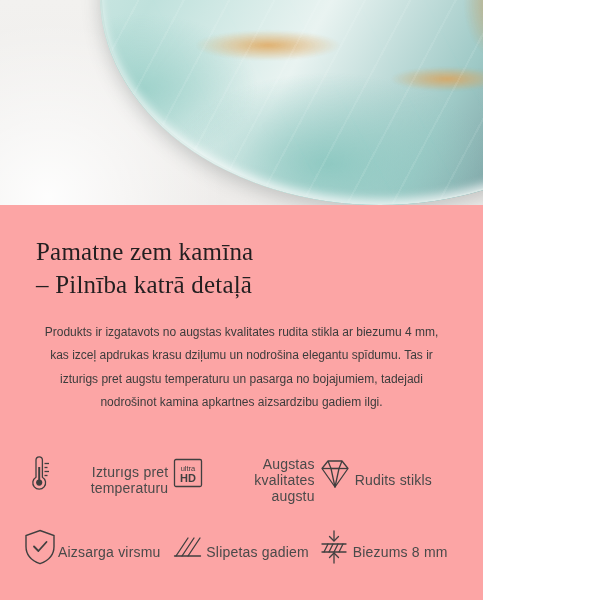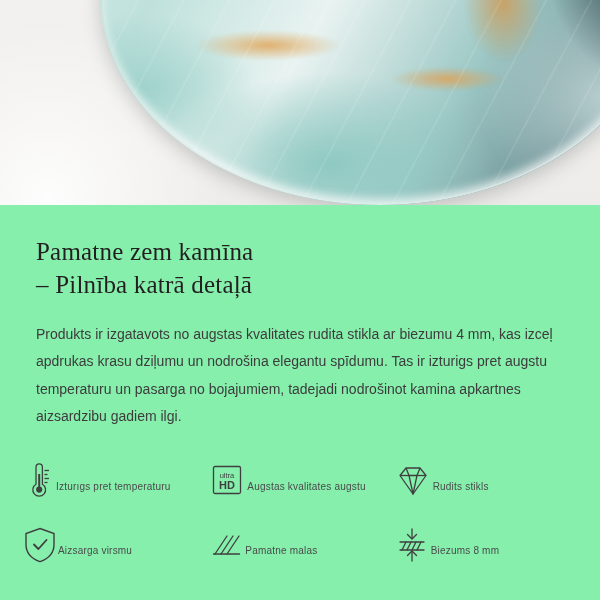--- a/index.html
+++ b/index.html
@@ -8,23 +8,23 @@
   }
   body {
     width: 600px;
     height: 600px;
     background: #ffffff;
     font-family: "Liberation Sans", sans-serif;
     overflow: hidden;
   }
   .page {
     position: relative;
-    width: 600px;
+    width: 483px;
     height: 600px;
-    background: #86efac;
+    background: #fca5a5;
     overflow: hidden;
   }
 
   
   .hero {
     position: relative;
     width: 600px;
     height: 205px;
     overflow: hidden;
     background: #f7f6f4;
@@ -103,25 +103,26 @@
     font-size: 25px;
     line-height: 1.32;
     color: #231f20;
     font-weight: 400;
     letter-spacing: .2px;
     margin: 0 0 20px 0;
     white-space: pre-line;
   }
   .paragraph {
     font-family: "Liberation Sans", sans-serif;
-    font-size: 14px;
+    font-size: 12px;
     line-height: 1.95;
     color: #3c3c3c;
     margin: 0;
     max-width: 540px;
+    text-align: center;
   }
 
   
   .features {
     margin-top: 30px;
     padding: 0 22px;
     display: grid;
     grid-template-columns: repeat(3, 1fr);
     grid-row-gap: 22px;
   }
@@ -131,23 +132,23 @@
     align-items: center;
   }
   .feature .glyph {
     height: 42px;
     display: flex;
     align-items: center;
     justify-content: center;
   }
   .feature .caption {
     margin-top: 11px;
-    font-size: 10px;
+    font-size: 14px;
     color: #4a4a4a;
-    text-align: left;
+    text-align: right;
     letter-spacing: .2px;
   }
   svg { display: block; }
 </style>
 </head>
 <body>
 
 <div class="page">
 
   <div class="hero">
@@ -218,21 +219,21 @@
 
     <div class="feature">
       <div class="glyph">
         <svg width="38" height="34" viewBox="0 0 38 34" fill="none" stroke="#3f3f3f" stroke-width="1.3" stroke-linecap="round">
           <path d="M8 26 20 8"></path>
           <path d="M14 26 26 8"></path>
           <path d="M20 26 32 8"></path>
           <path d="M6.5 26h26"></path>
         </svg>
       </div>
-      <div class="caption">Pamatne malas</div>
+      <div class="caption">Slipetas gadiem</div>
     </div>
 
     <div class="feature">
       <div class="glyph">
         <svg width="38" height="40" viewBox="0 0 38 40" fill="none" stroke="#3f3f3f" stroke-width="1.3" stroke-linecap="round">
           <path d="M19 4v9"></path>
           <path d="M14.5 9.5 19 14l4.5-4.5"></path>
           <path d="M7 17h24"></path>
           <path d="M7 25h24"></path>
           <path d="M9 25l4-8M14 25l4-8M19 25l4-8M24 25l4-8"></path>

